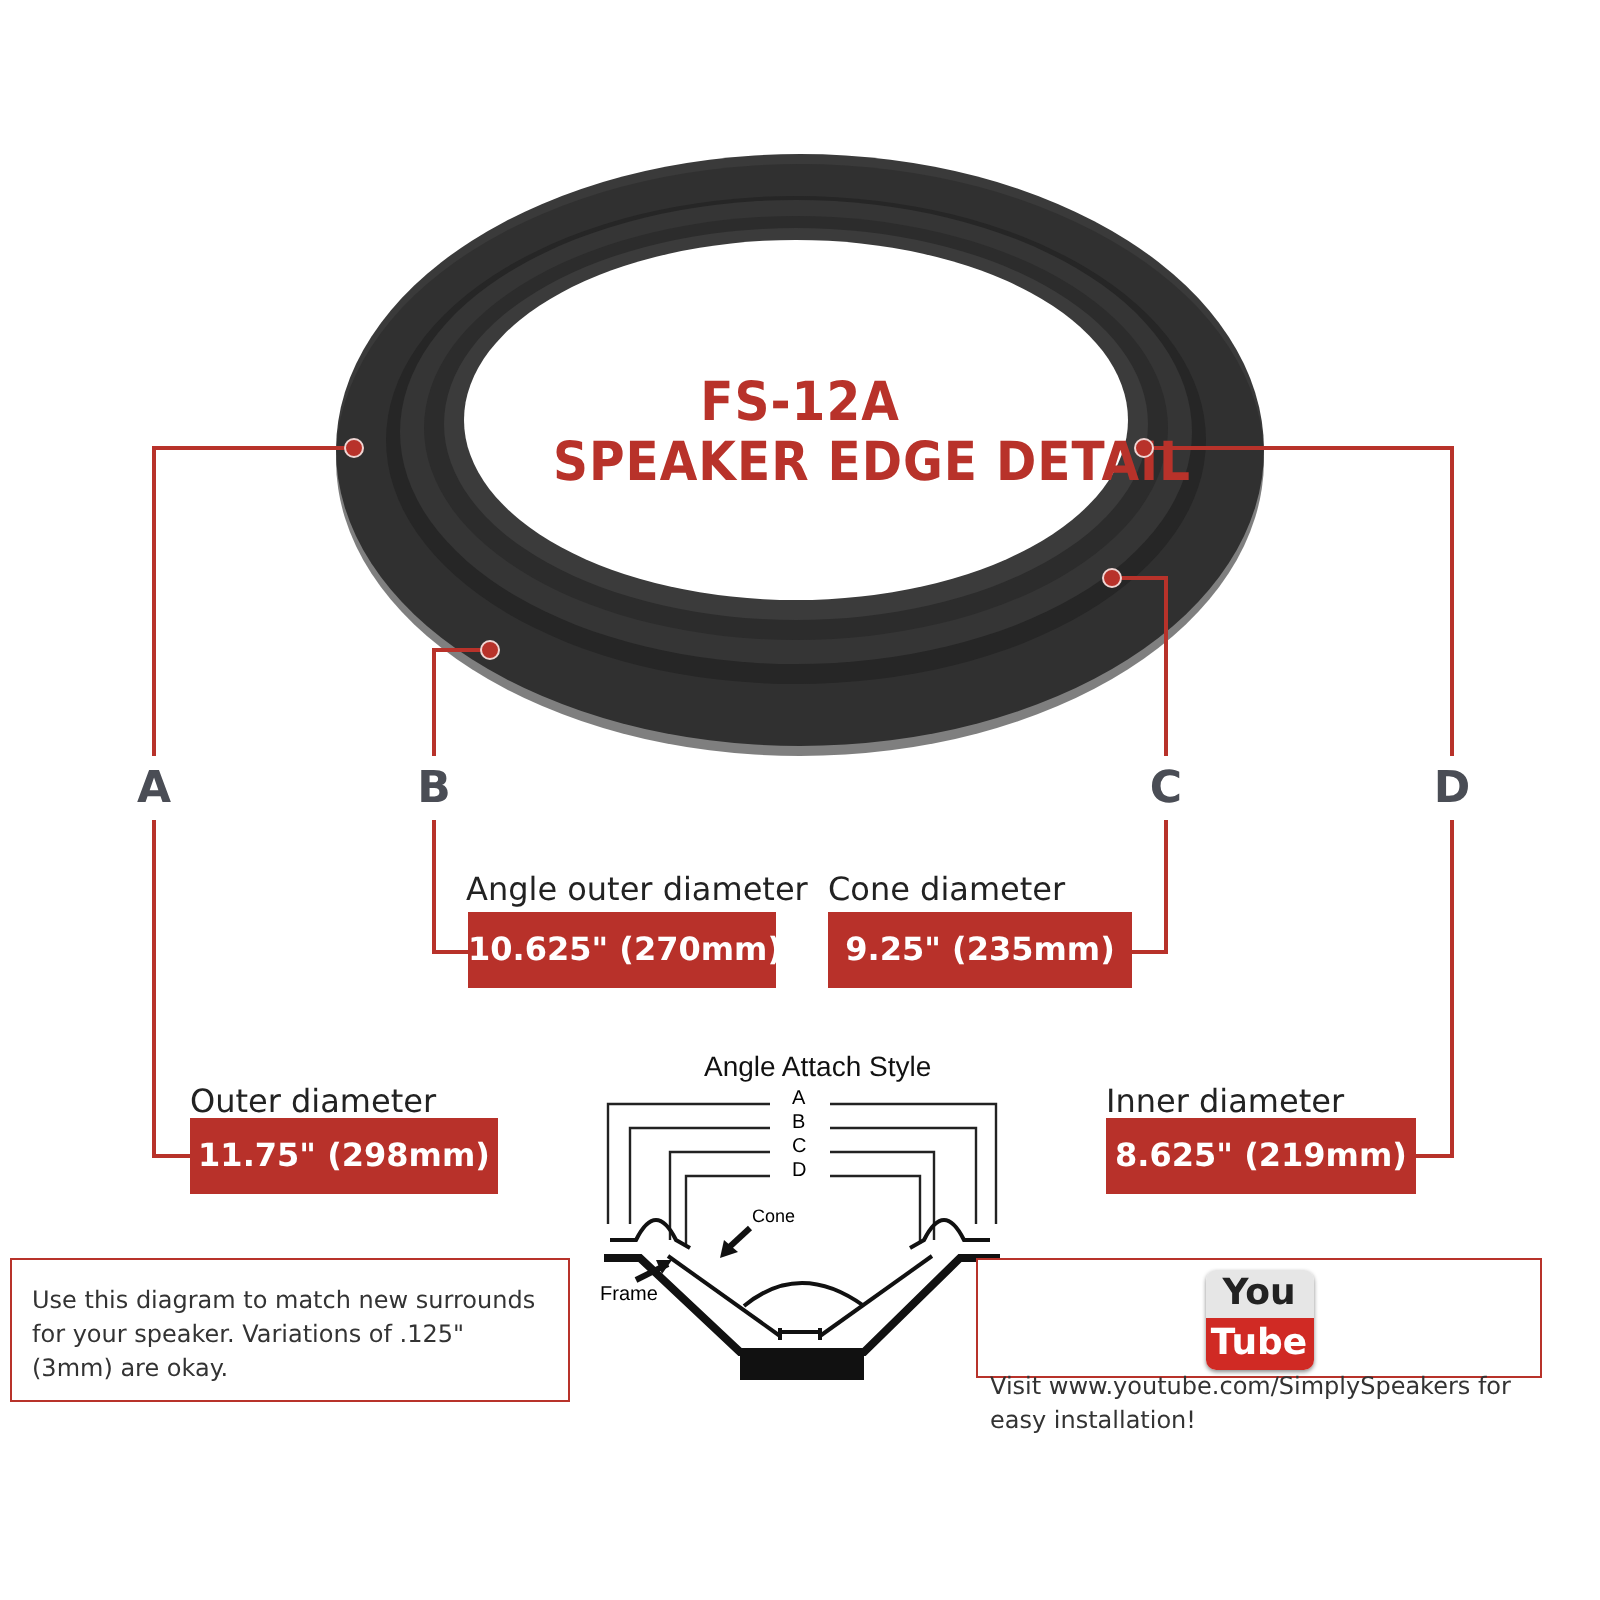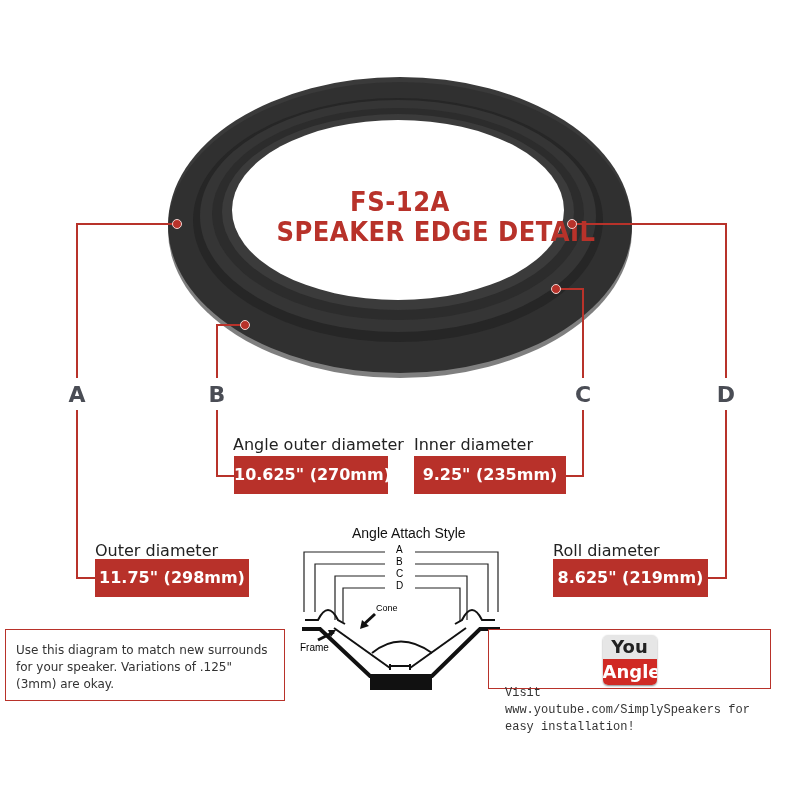--- a/index.html
+++ b/index.html
@@ -67,27 +67,27 @@
 <div class="abs dot" style="left:567px;top:219px"></div>
 
 <div class="abs letter" style="left:62px;top:382px">A</div>
 <div class="abs letter" style="left:202px;top:382px">B</div>
 <div class="abs letter" style="left:568px;top:382px">C</div>
 <div class="abs letter" style="left:711px;top:382px">D</div>
 
 <div class="abs lbl" style="left:233px;top:435px">Angle outer diameter</div>
 <div class="abs valbox" style="left:234px;top:456px;width:154px">10.625" (270mm)</div>
 
-<div class="abs lbl" style="left:414px;top:435px">Inner diameter</div>
+<div class="abs lbl" style="left:414px;top:435px">Cone diameter</div>
 <div class="abs valbox" style="left:414px;top:456px;width:152px">9.25" (235mm)</div>
 
 <div class="abs lbl" style="left:95px;top:541px">Outer diameter</div>
 <div class="abs valbox" style="left:95px;top:559px;width:154px">11.75" (298mm)</div>
 
-<div class="abs lbl" style="left:553px;top:541px">Roll diameter</div>
+<div class="abs lbl" style="left:553px;top:541px">Inner diameter</div>
 <div class="abs valbox" style="left:553px;top:559px;width:155px">8.625" (219mm)</div>
 
 <div class="abs" style="left:352px;top:525px;font-size:14px;color:#111;font-family:'Liberation Sans',sans-serif;">Angle Attach Style</div>
 <svg class="abs" style="left:290px;top:540px" width="220" height="150" viewBox="0 0 220 150">
   <g fill="none" stroke="#222" stroke-width="1.2">
 
     <path d="M14 72 V12 H95 M125 12 H208 V72"></path>
 
     <path d="M25 72 V24 H95 M125 24 H198 V72"></path>
 
@@ -126,16 +126,16 @@
 <div class="abs" style="left:376px;top:603px;font-size:9px;font-family:'Liberation Sans',sans-serif;text-align:center;">Cone</div>
 <div class="abs" style="left:300px;top:642px;font-size:10px;font-family:'Liberation Sans',sans-serif;">Frame</div>
 
 <div class="abs note" style="left:5px;top:629px;width:280px;height:72px;padding:12px 10px;">
   <span>Use this diagram to match new surrounds for your speaker. Variations of .125" (3mm) are okay.</span>
 </div>
 
 <div class="abs note" style="left:488px;top:629px;width:283px;height:60px;padding:5px 6px;display:flex;align-items:center;flex-direction:column;">
   <div style="width:54px;height:50px;border-radius:5px;overflow:hidden;flex:none;box-shadow:0 1px 2px #888;">
     <div style="height:24px;background:#e6e6e6;color:#222;font-weight:bold;font-size:18px;line-height:24px;text-align:center;font-family:'DejaVu Sans',sans-serif;">You</div>
-    <div style="height:26px;background:#d02a24;color:#fff;font-weight:bold;font-size:18px;line-height:26px;text-align:center;font-family:'DejaVu Sans',sans-serif;">Angle</div>
+    <div style="height:26px;background:#d02a24;color:#fff;font-weight:bold;font-size:18px;line-height:26px;text-align:center;font-family:'DejaVu Sans',sans-serif;">Tube</div>
   </div>
-  <span style="margin-left:10px;font-size:12px;font-family:Liberation Mono, monospace;">Visit www.youtube.com/SimplySpeakers for easy installation!</span>
+  <span style="font-size:12px;">Visit www.youtube.com/SimplySpeakers for easy installation!</span>
 </div>
 
 </body></html>

